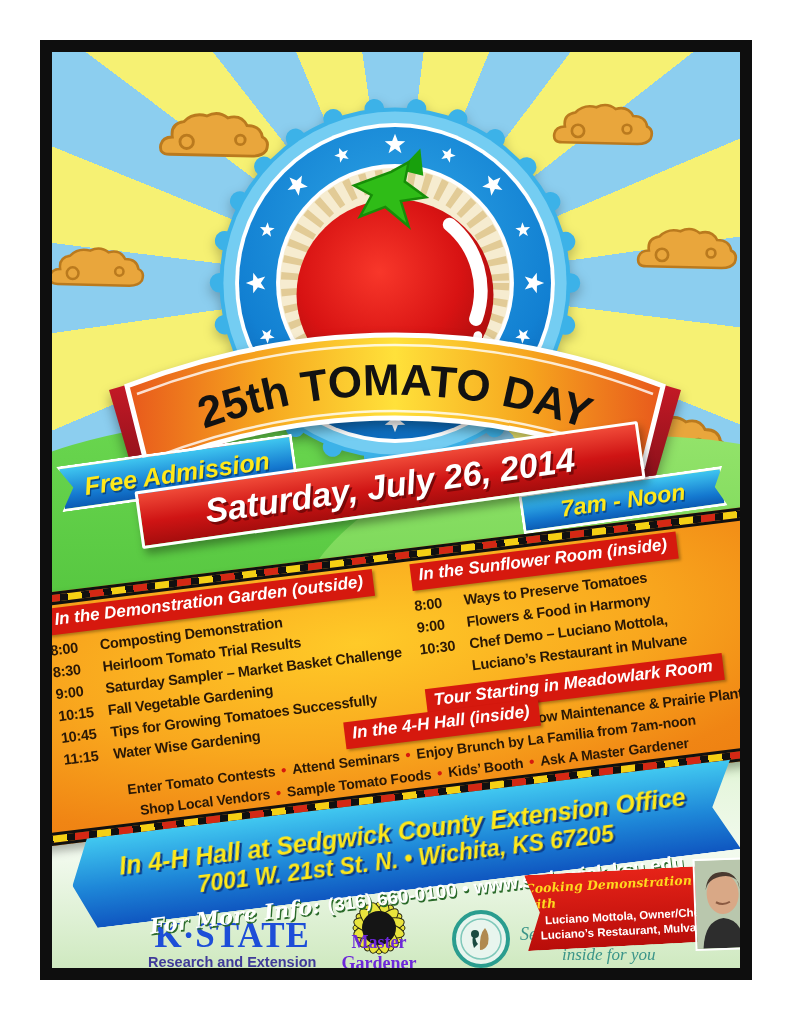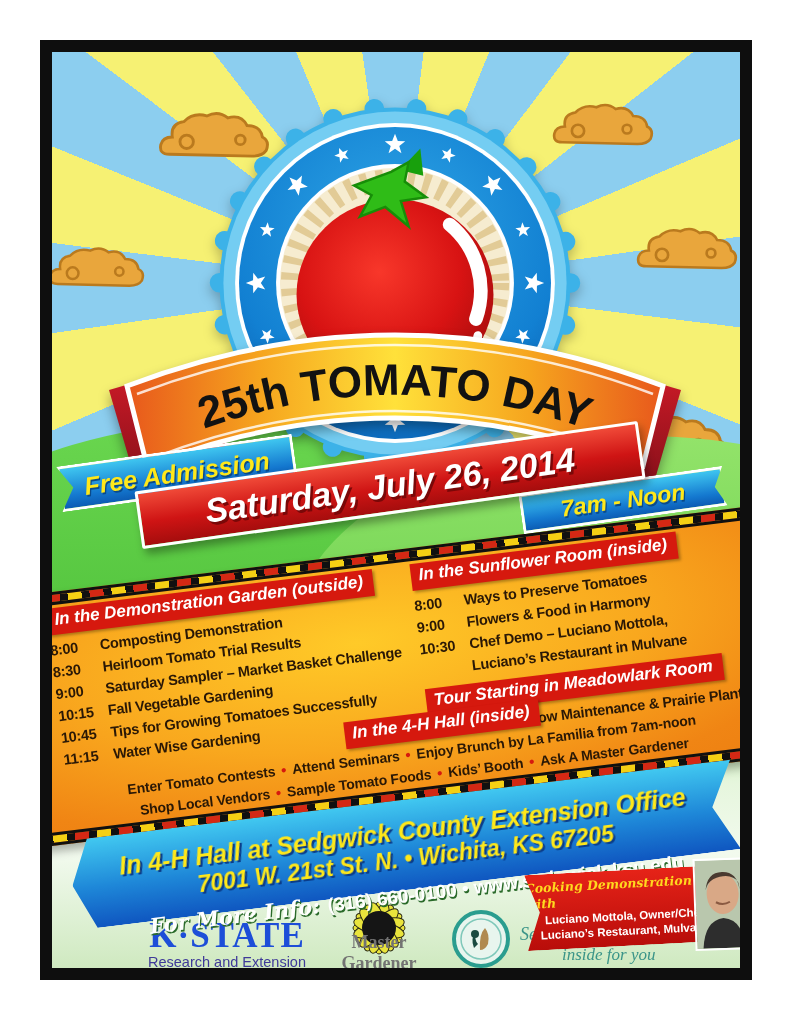--- a/index.html
+++ b/index.html
@@ -98,24 +98,24 @@
        color:#ffd91e;font-size:12.5px;line-height:1.3;}
   .cook .c2,.cook .c3{color:#fff;font-weight:bold;font-size:11.5px;line-height:1.35;}
   .photo{position:absolute;left:642px;top:806px;width:58px;height:92px;transform:rotate(-2deg);
        border:2px solid #fff;box-sizing:border-box;z-index:14;overflow:hidden;
        background:linear-gradient(180deg,#cdd8c2,#9db089);}
 
   
   .kstate{position:absolute;left:96px;top:866px;text-align:center;z-index:11;}
   .kstate .word{font-family:"Liberation Serif",serif;font-weight:bold;font-size:35px;
        letter-spacing:1px;color:#1d4ed8;line-height:1;}
-  .kstate .sub{font-weight:normal;font-size:14.5px;color:#3f3a99;margin-top:1px;}
+  .kstate .sub{font-weight:bold;font-size:14.5px;color:#3f3a99;margin-top:1px;}
   .mg{position:absolute;left:260px;top:840px;width:134px;height:82px;z-index:11;}
   .mg .label{position:absolute;left:0;right:0;bottom:0;text-align:center;
-       font-family:"Liberation Serif",serif;font-size:18px;color:#737373;font-weight:bold;}
+       font-family:"Liberation Serif",serif;font-size:18px;color:#6d28d9;font-weight:bold;}
   .seal{position:absolute;left:400px;top:858px;width:58px;height:58px;z-index:11;}
   .county{position:absolute;left:468px;top:872px;z-index:11;
        font-family:"Liberation Serif",serif;font-style:italic;color:#3a9488;}
   .county .t1{font-size:18px;}
   .county .t2{font-size:17px;padding-left:42px;}
 </style>
 </head>
 <body>
 
 <div class="stage">

